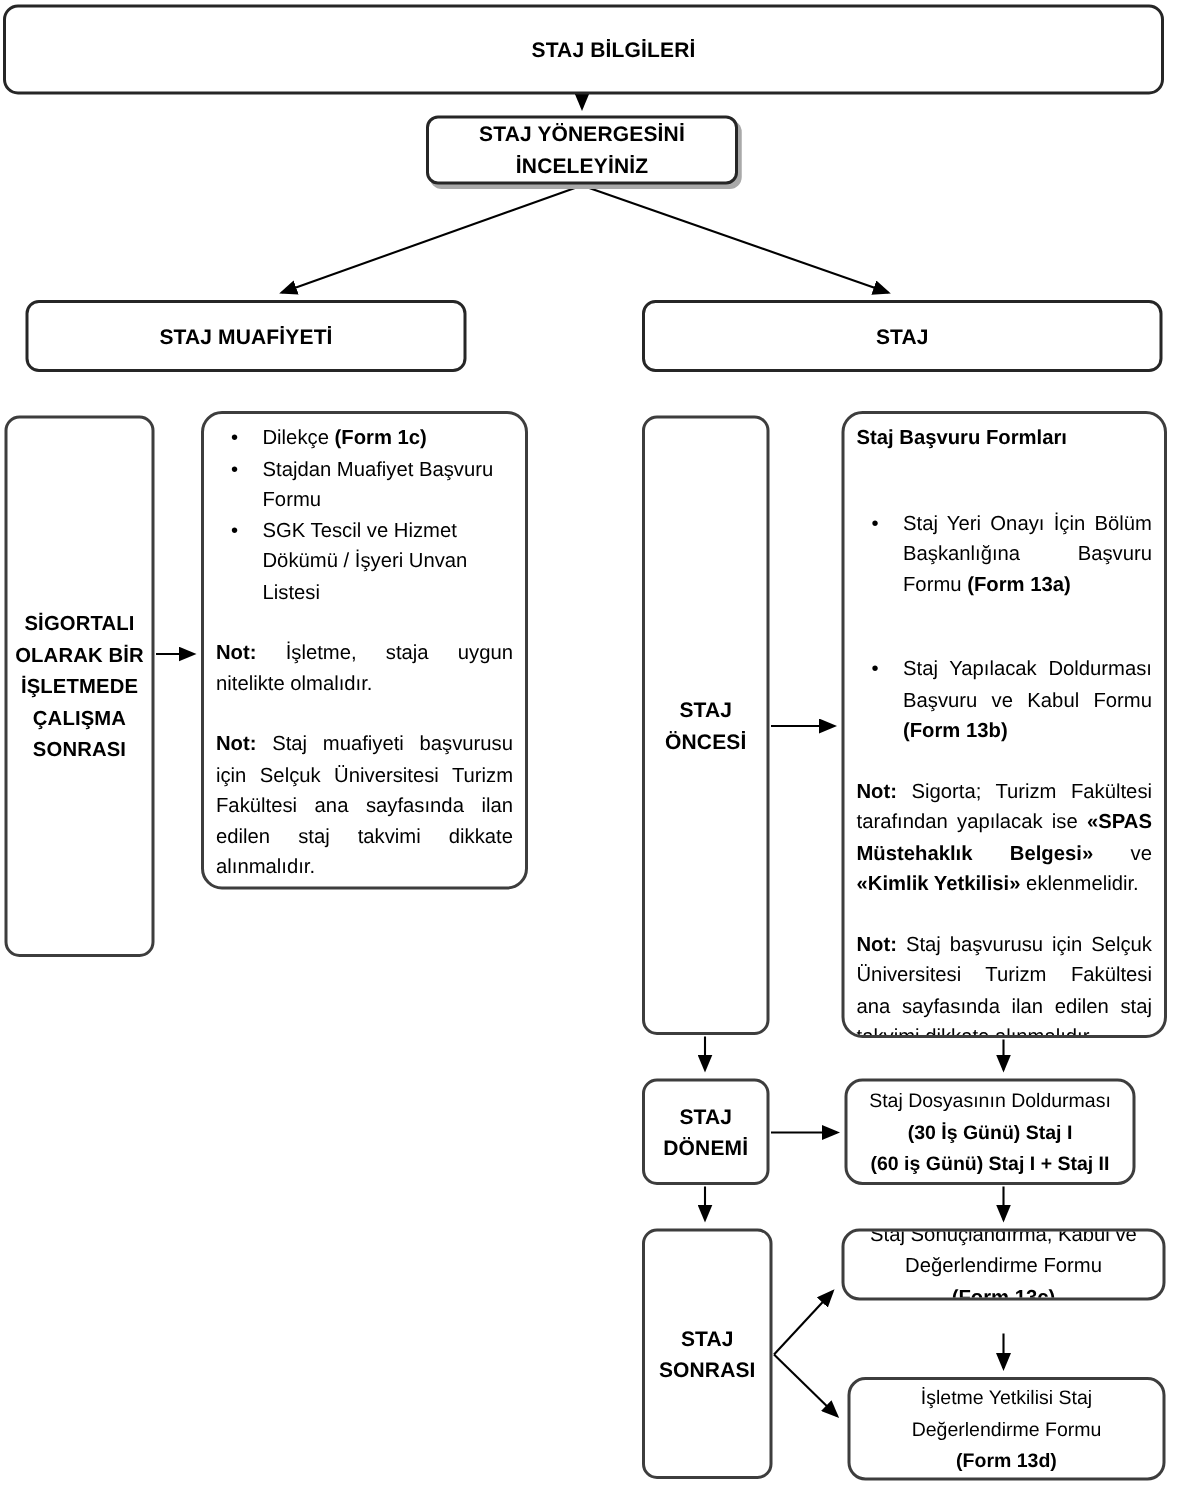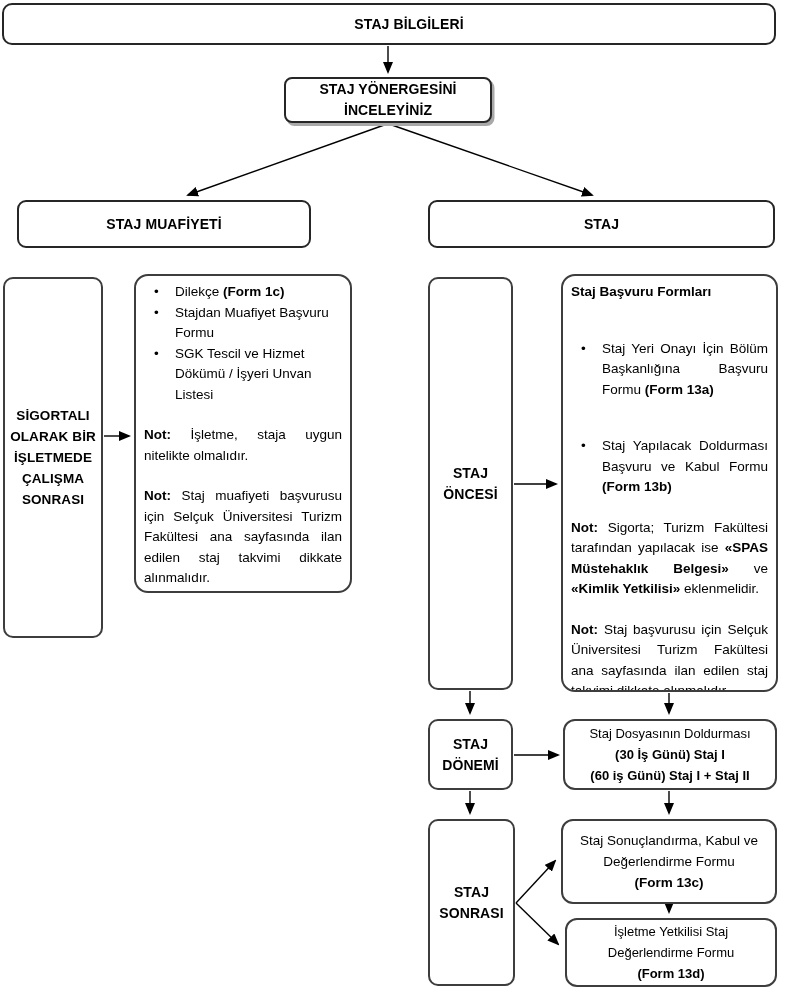--- a/index.html
+++ b/index.html
@@ -10,21 +10,21 @@
   .arrows{position:absolute;left:0;top:0;pointer-events:none;}
   .arrows line{stroke:#000;stroke-width:1.4;}
   .box{
     position:absolute;background:#fff;border:2px solid #262626;border-radius:9px;
     box-sizing:border-box;
   }
   .hdr{
     display:flex;align-items:center;justify-content:center;text-align:center;
     font-weight:bold;font-size:14px;line-height:21px;letter-spacing:.1px;
   }
-  .title-box{left:2px;top:3px;width:774px;height:42px;border-radius:10px;padding-left:40px;}
+  .title-box{left:2px;top:3px;width:774px;height:60px;border-radius:10px;padding-left:40px;}
   .directive-box{left:284px;top:77px;width:208px;height:46px;border-radius:8px;
     box-shadow:2.5px 3px 0 #a9a9a9;padding:0 6px;}
   .exemption-header{left:17px;top:200px;width:294px;height:48px;}
   .internship-header{left:428px;top:200px;width:347px;height:48px;}
   .condition-box{left:3px;top:277px;width:100px;height:361px;border-radius:10px;
     border-color:#3d3d3d;padding:0 4px;font-size:13.5px;}
   .stage{border-radius:10px;border-color:#3d3d3d;padding:0 4px;}
   .before-stage{left:428px;top:277px;width:85px;height:413px;}
   .during-stage{left:428px;top:719px;width:85px;height:71px;}
   .after-stage{left:428px;top:819px;width:87px;height:167px;}
@@ -37,22 +37,22 @@
   .detail-heading{font-weight:bold;text-align:left;}
   .bullet{position:relative;padding-left:31px;text-align:left;}
   .bullet::before{content:"\2022";position:absolute;left:10px;top:0;}
   .jb{text-align:justify;margin-top:36px;}
   .note{text-align:justify;margin-top:20px;}
   .center-box{
     display:flex;align-items:center;justify-content:center;text-align:center;
     border-radius:12px;font-size:13px;line-height:21px;padding:4px 4px;
   }
   .center-box .list{width:100%;}
-  .during-details{left:563px;top:719px;width:214px;height:71px;justify-content:flex-end;}
-  .result-form-box{left:561px;top:819px;width:216px;height:85px;font-size:13.5px;}
+  .during-details{left:563px;top:719px;width:194px;height:71px;justify-content:flex-end;}
+  .result-form-box{left:561px;top:819px;width:216px;height:48px;font-size:13.5px;}
   .employer-form-box{left:565px;top:918px;width:212px;height:69px;font-size:13px;}
 </style>
 </head>
 <body>
 
 <div class="canvas">
 
   <svg class="arrows" width="786" height="992" viewBox="0 0 786 992">
     <defs>
       <marker id="ah" markerUnits="userSpaceOnUse" markerWidth="12" markerHeight="10" refX="10" refY="5" orient="auto">

